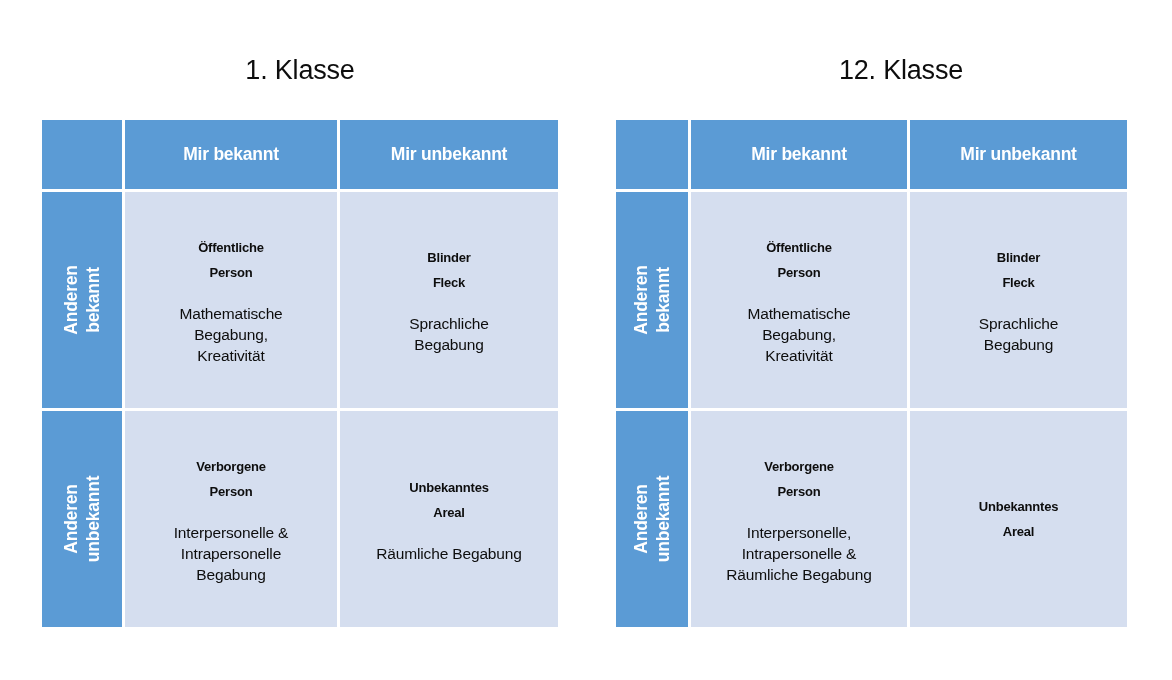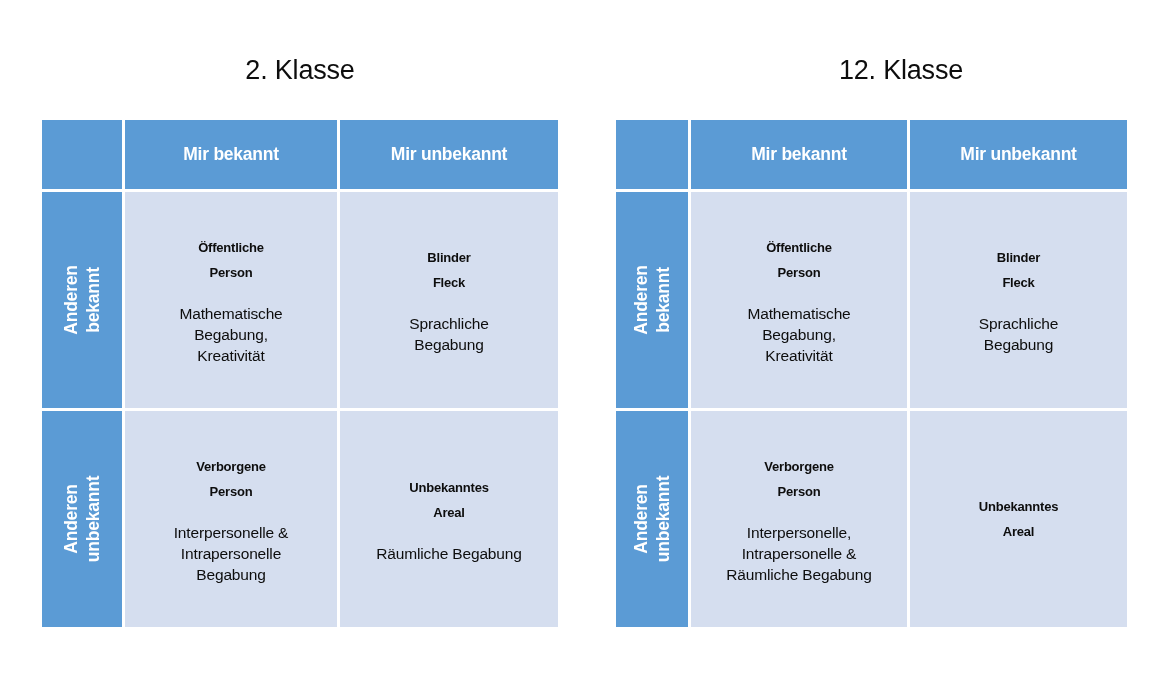--- a/index.html
+++ b/index.html
@@ -113,21 +113,21 @@
   .col-b-r     { width: 217px; }
 
   .row-head { height: 69px; }
   .row-body { height: 216px; }
 </style>
 </head>
 <body>
 
 <div class="panel" id="panel-left">
 
-  <div class="panel-title">2. Klasse</div>
+  <div class="panel-title">1. Klasse</div>
 
   <table class="johari-table" id="table-left">
     <colgroup>
       <col class="col-label-l">
         <col class="col-a-l">
         <col class="col-b-l">
     </colgroup>
     <tbody>
       <tr class="row-head">
         <td class="cell-corner"></td>

